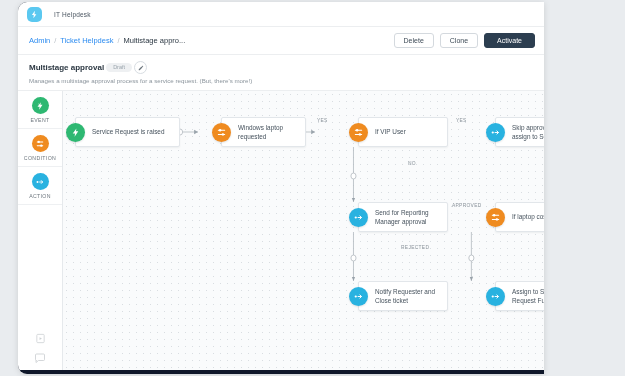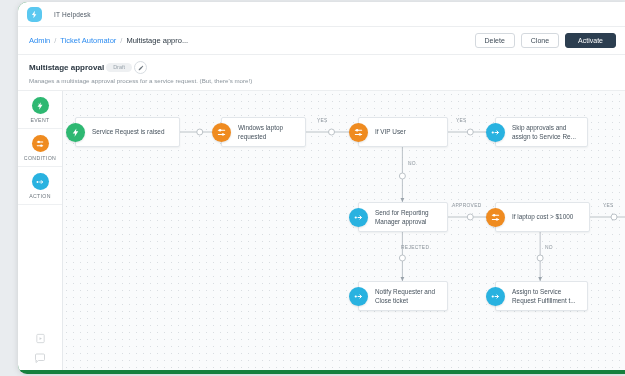--- a/index.html
+++ b/index.html
@@ -11,22 +11,22 @@
   }
   #app {
     position: relative;
     width: 625px; height: 376px;
     background: #e9ecef;
     box-sizing: border-box;
   }
   .window {
     position: absolute;
     left: 18px; top: 2px;
-    width: 607px; height: 372px;
-    background: #15803d;
+    width: 526px; height: 372px;
+    background: #0f172a;
     border-top-left-radius: 9px;
     border-bottom-left-radius: 9px;
     overflow: hidden;
     box-shadow: 0 1px 6px rgba(0,0,0,0.13);
     box-sizing: border-box;
   }
 
   
   .appbar {
     position: relative;
@@ -209,21 +209,21 @@
           <path d="M13 2L5 13h5l-1 9 8-11h-5l1-9z" fill="#ffffff"></path>
         </svg>
       </div>
       <div class="brand-name">IT Helpdesk</div>
     </div>
 
     <div class="crumbbar">
       <div class="crumbs">
         <span class="crumb-link">Admin</span>
         <span class="crumb-sep">/</span>
-        <span class="crumb-link">Ticket Automator</span>
+        <span class="crumb-link">Ticket Helpdesk</span>
         <span class="crumb-sep">/</span>
         <span class="crumb-current">Multistage appro...</span>
       </div>
       <div class="crumb-actions">
         <button class="btn">Delete</button>
         <button class="btn">Clone</button>
         <button class="btn btn-primary">Activate</button>
       </div>
     </div>
 

